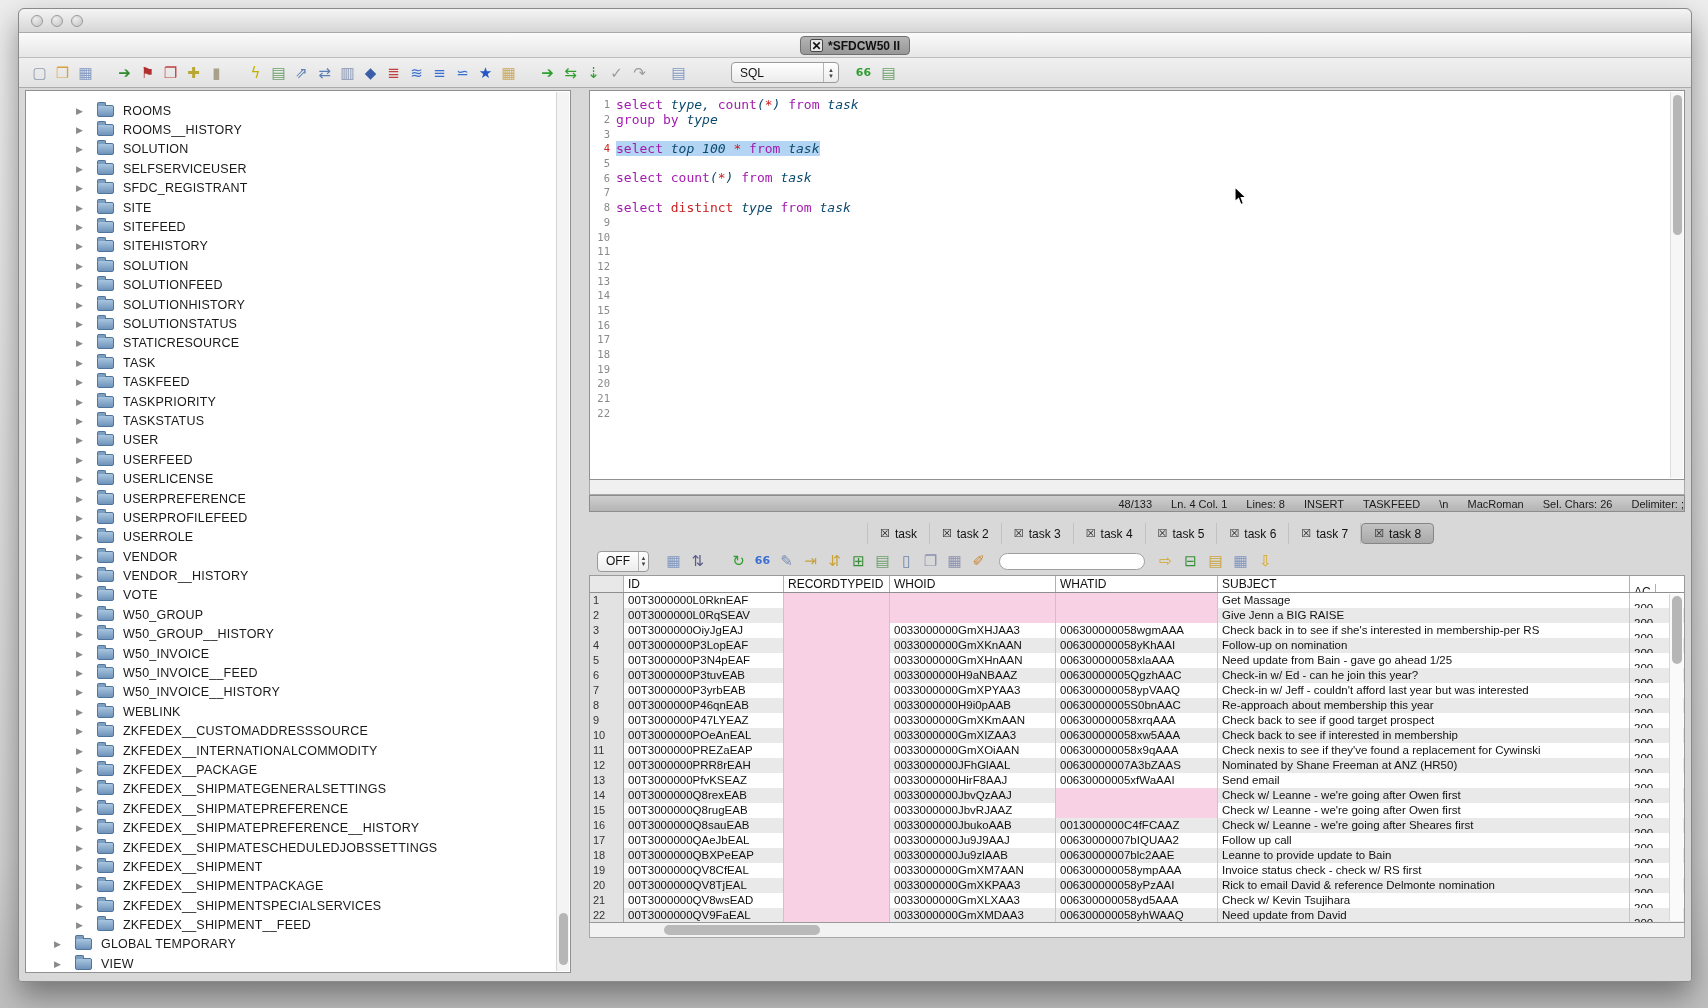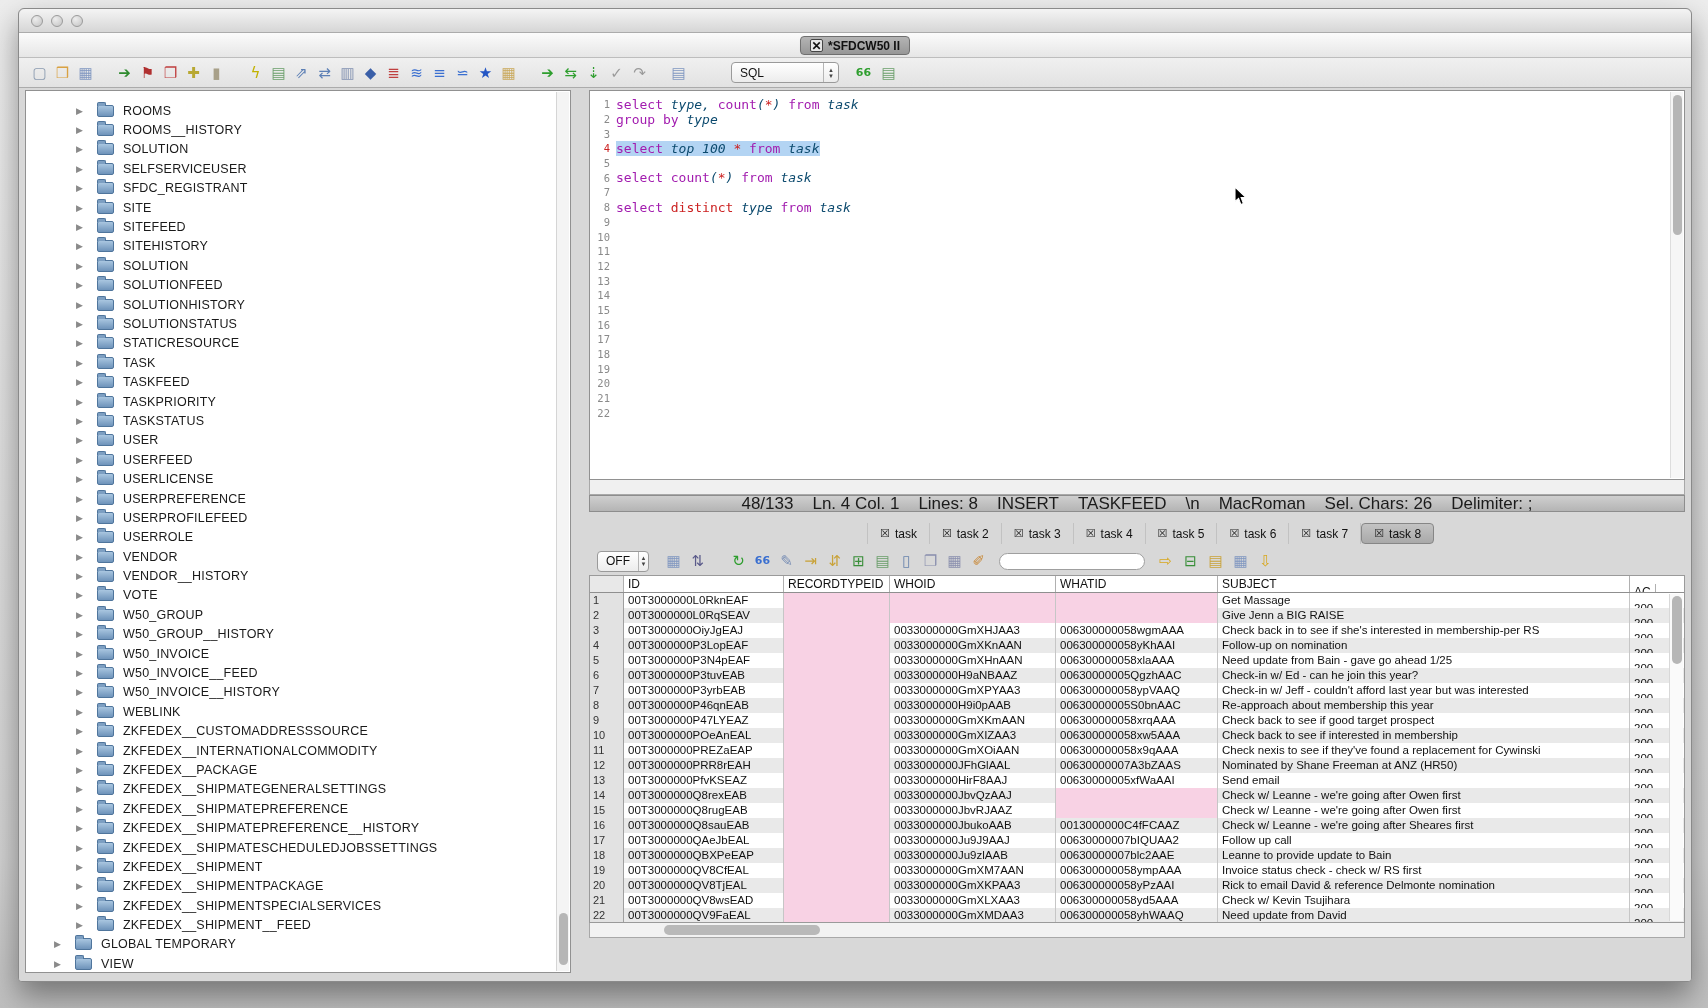--- a/index.html
+++ b/index.html
@@ -84,22 +84,22 @@
   .sel-line .ltext { background:#b3d4f3; }
   #editor-vscroll { position:absolute; right:1px; top:1px; bottom:1px; width:13px;
     background:#f6f6f6; border-left:1px solid #ddd; }
   #editor-thumb { top:3px; height:140px; }
 
   #editor-hscroll { position:absolute; left:0; right:0; top:390px; height:15px;
     background:#f0f0f0; border:1px solid #a8a8a8; border-top:none; }
 
   #editor-status { position:absolute; left:0; right:0; top:405px; height:17px;
     background:linear-gradient(#cfcfcf,#b4b4b4); border:1px solid #8d8d8d;
-    display:flex; align-items:center; justify-content:center; gap:19px;
-    font-size:17px; color:#1b1b1b; }
+    display:flex; align-items:center; justify-content:flex-end; gap:19px;
+    font-size:11px; color:#1b1b1b; }
 
   
   #result-tabs { position:absolute; left:0; right:0; top:430px; height:27px;
     display:flex; align-items:center; padding-left:278px; }
   .rtab { height:21px; display:flex; align-items:center; gap:5px; padding:0 12px;
     font-size:12px; color:#111; border-right:1px solid #c2c2c2; }
   .rtab:first-child { border-left:1px solid #c2c2c2; }
   .rtab .x { font-size:11px; color:#222; }
   .rtab.active { background:linear-gradient(#c3c3c3,#a9a9a9); border:1px solid #868686;
     border-radius:4px; }

